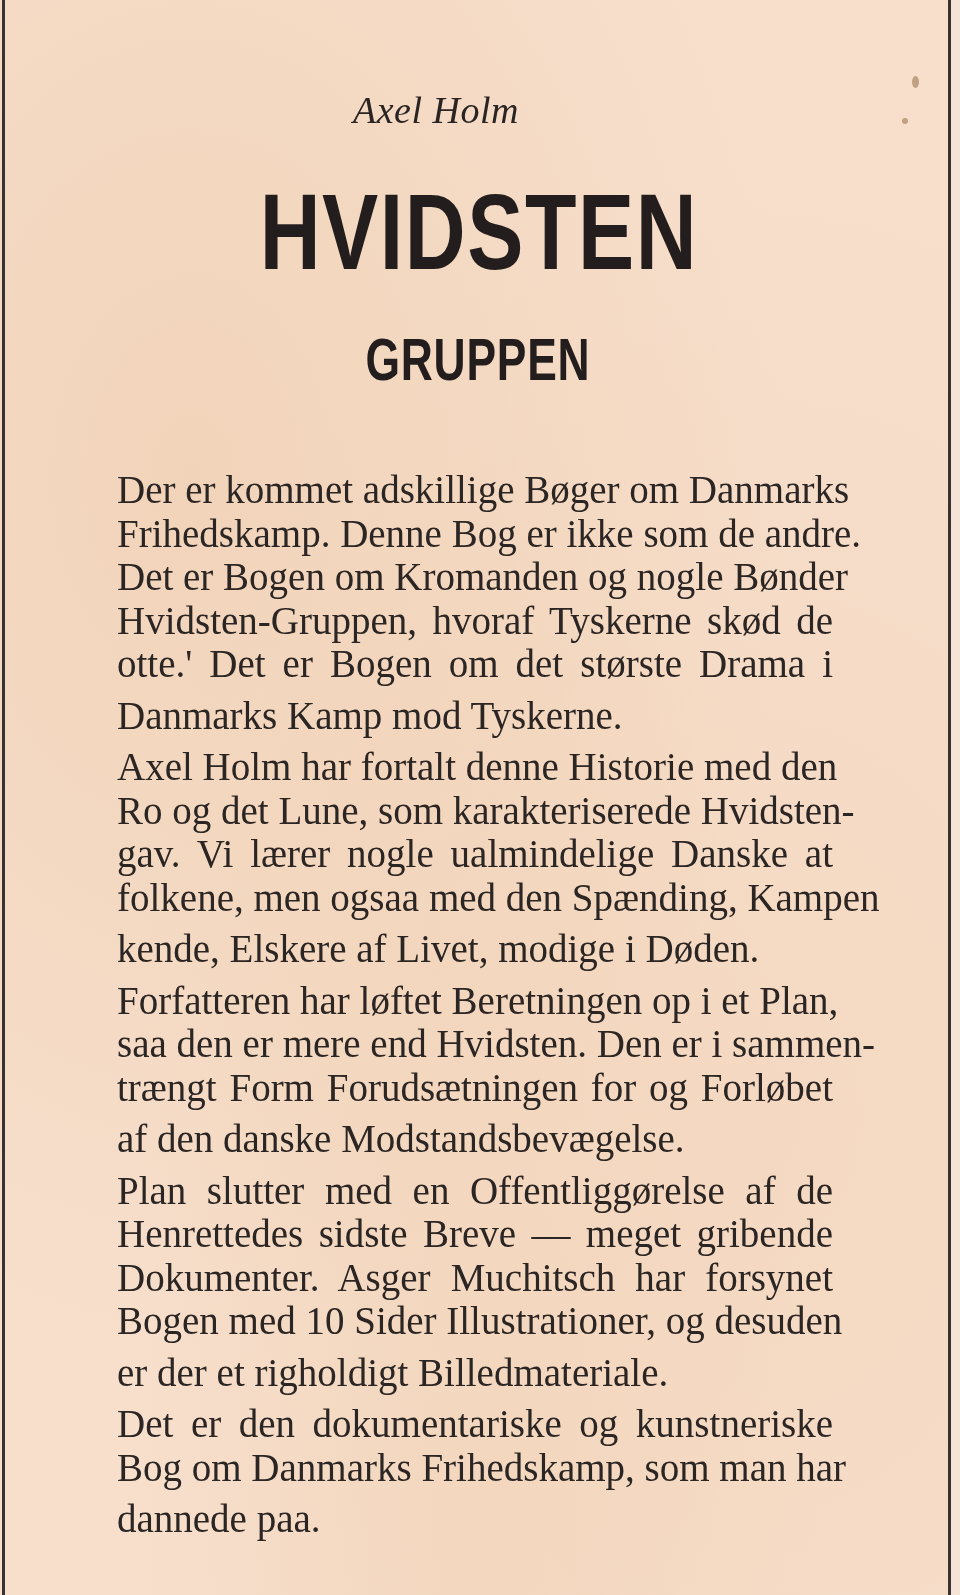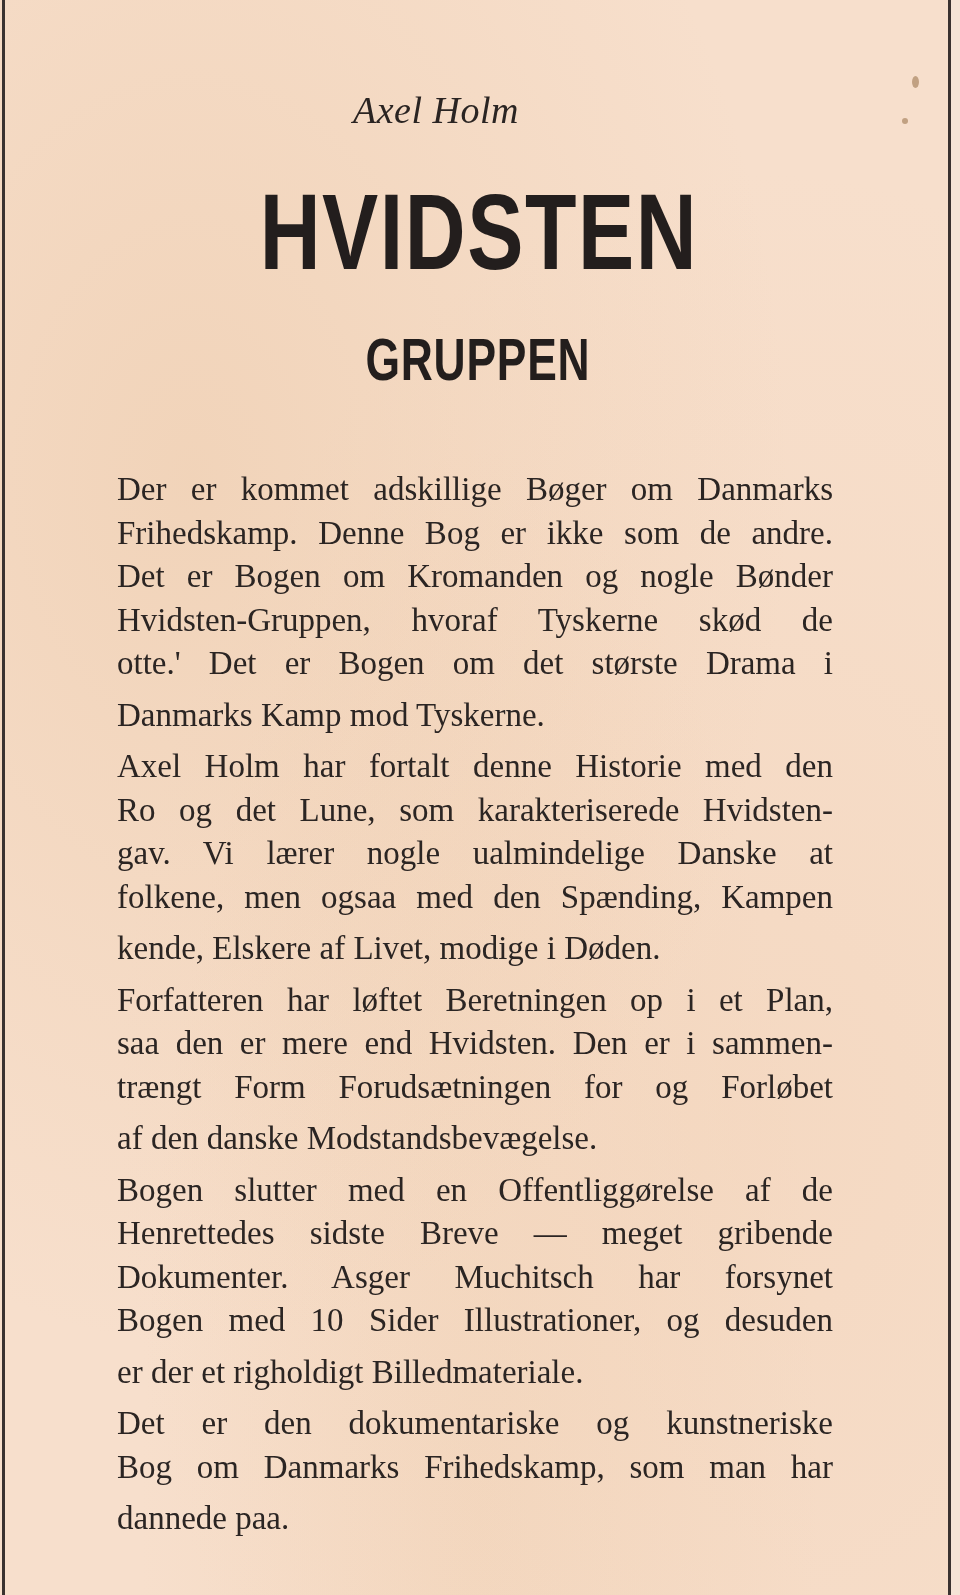--- a/index.html
+++ b/index.html
@@ -51,21 +51,21 @@
     position: absolute; left: 0; width: 960px; top: 330px;
     text-align: center;
     font-family: "Liberation Sans", "DejaVu Sans", sans-serif;
     font-weight: bold; font-size: 60px; line-height: 60px;
     color: #231e1d;
     transform: scaleX(0.74); transform-origin: 472px 0;
     letter-spacing: 1px;
   }
   .body {
     position: absolute; left: 117px; top: 468px; width: 716px;
-    font-size: 33px; line-height: 43.5px;
+    font-size: 39px; line-height: 43.5px;
     text-align: justify;
     color: #2b2523;
   }
   .para { margin: 0 0 8px 0; }
   .line { display: block; text-align: justify; text-align-last: justify; white-space: nowrap; }
   .line.last { text-align-last: left; margin-top: 8px; }
 </style>
 </head>
 <body>
 
@@ -97,21 +97,21 @@
     <span class="line">folkene, men ogsaa med den Spænding, Kampen</span>
     <span class="line last">kende, Elskere af Livet, modige i Døden.</span>
   </div>
   <div class="para">
     <span class="line">Forfatteren har løftet Beretningen op i et Plan,</span>
     <span class="line">saa den er mere end Hvidsten. Den er i sammen-</span>
     <span class="line">trængt Form Forudsætningen for og Forløbet</span>
     <span class="line last">af den danske Modstandsbevægelse.</span>
   </div>
   <div class="para">
-    <span class="line">Bogen slutter med en Offentliggørelse af de</span>
+    <span class="line">Plan slutter med en Offentliggørelse af de</span>
     <span class="line">Henrettedes sidste Breve — meget gribende</span>
     <span class="line">Dokumenter. Asger Muchitsch har forsynet</span>
     <span class="line">Bogen med 10 Sider Illustrationer, og desuden</span>
     <span class="line last">er der et righoldigt Billedmateriale.</span>
   </div>
   <div class="para">
     <span class="line">Det er den dokumentariske og kunstneriske</span>
     <span class="line">Bog om Danmarks Frihedskamp, som man har</span>
     <span class="line last">dannede paa.</span>
   </div>

